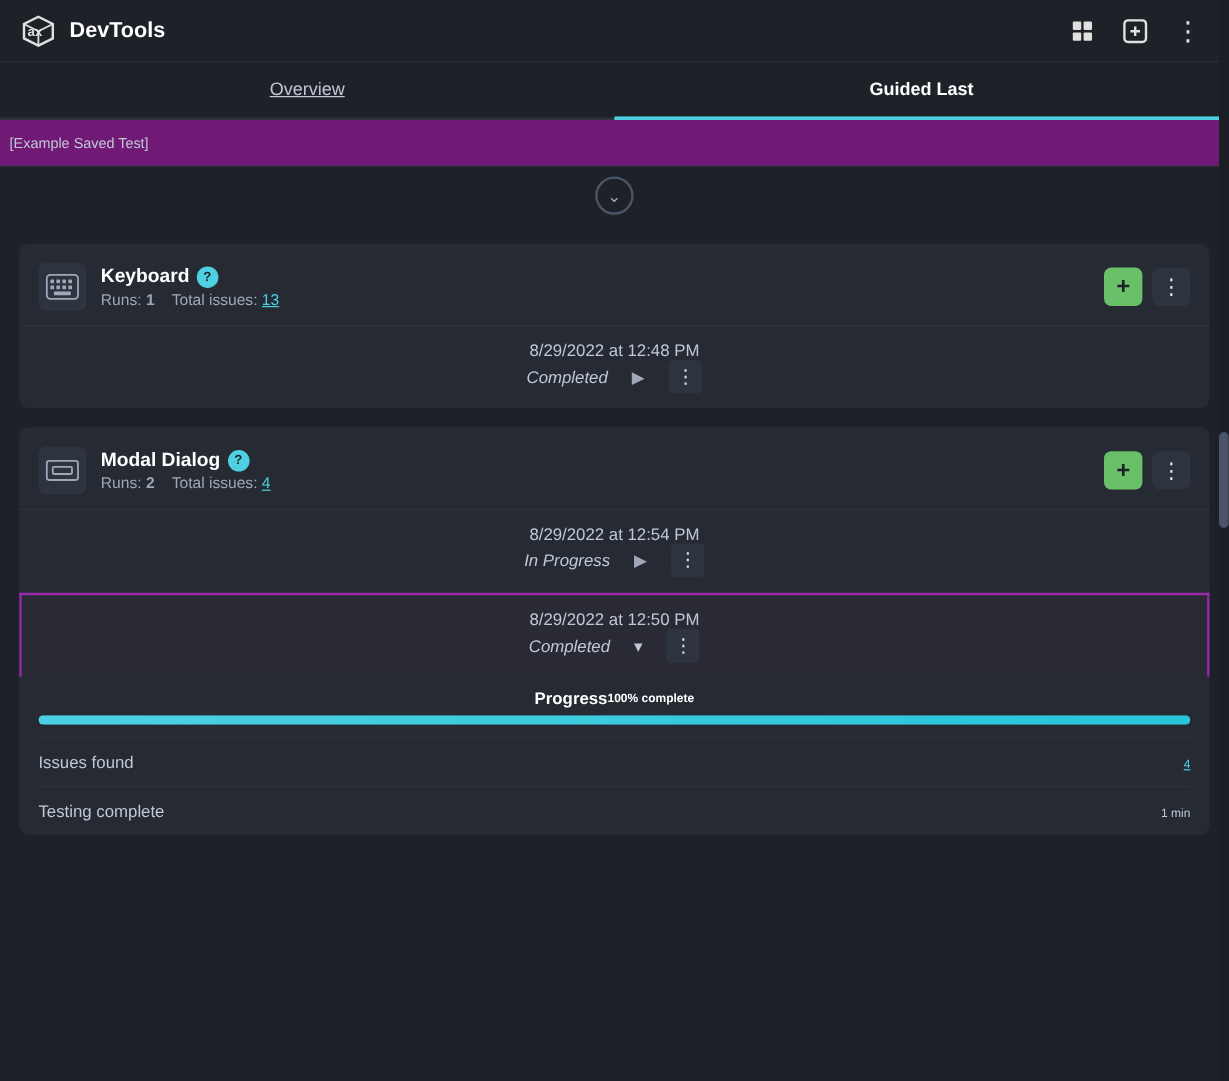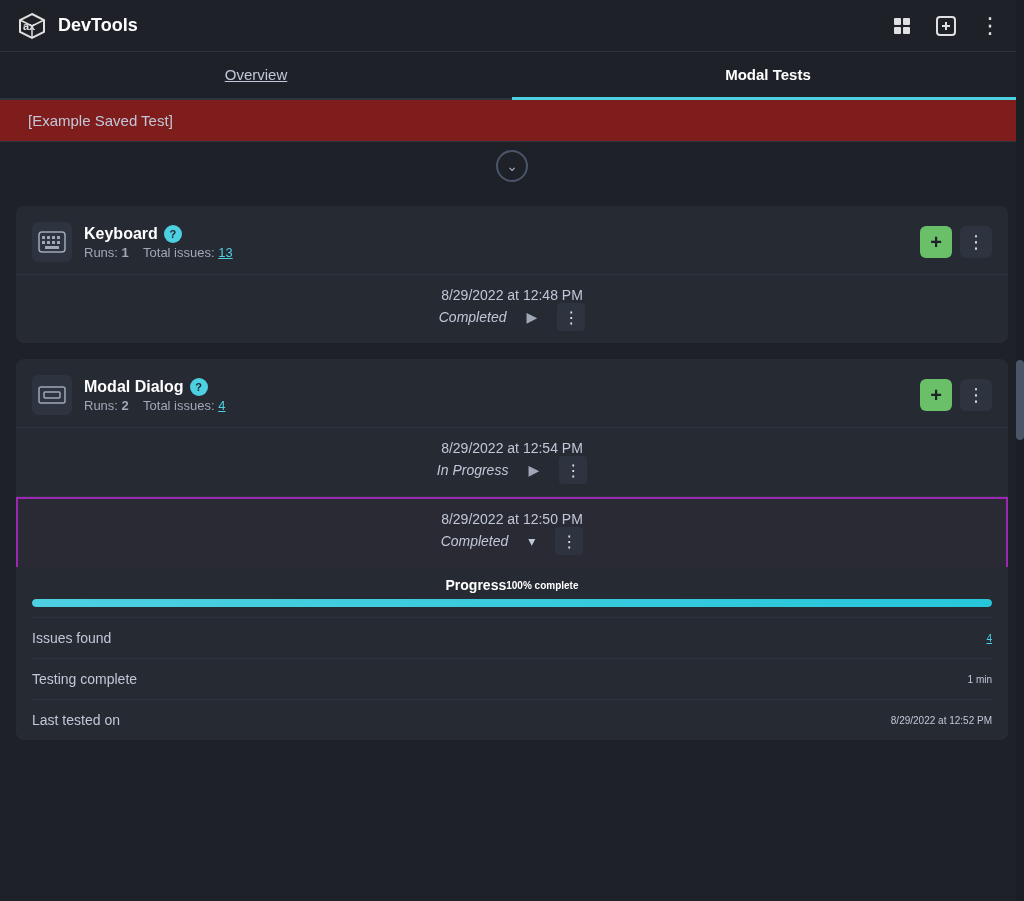--- a/index.html
+++ b/index.html
@@ -76,23 +76,23 @@
       font-weight: 600;
       border-bottom: 3px solid #4dd0e1;
     }
     .tab.overview {
       text-decoration: underline;
       color: #c0c8d8;
     }
 
     
     .breadcrumb-bar {
-      background: #7f1d1d;
-      padding: 12px 28px;
-      font-size: 15px;
+      background: #701a75;
+      padding: 12px 8px;
+      font-size: 12px;
       color: #c0c8d8;
       border-bottom: 1px solid #2e3340;
       display: flex;
       align-items: center;
       justify-content: space-between;
     }
 
     
     .collapse-row {
       display: flex;
@@ -274,21 +274,21 @@
       font-size: 16px;
     }
 
     
     .run-details {
       background: #252a33;
       padding: 0 16px;
     }
     .detail-row {
       display: flex;
-      align-items: center;
+      align-items: flex-end;
       justify-content: space-between;
       padding: 12px 0;
       border-bottom: 1px solid #2e3340;
     }
     .detail-row:last-child { border-bottom: none; }
     .detail-label {
       font-size: 14px;
       color: #c0c8d8;
       font-weight: 500;
     }
@@ -391,21 +391,21 @@
       <span style="font-size:22px; letter-spacing:0; line-height:1;">⋮</span>
     </button>
   </div>
 </div>
 
 <div class="tabs">
   <div class="tab overview">
     <span>Overview</span>
   </div>
   <div class="tab active">
-    <span>Modal Tests</span>
+    <span>Guided Last</span>
   </div>
 </div>
 
 <div class="breadcrumb-bar">
   <span>[Example Saved Test]</span>
 </div>
 
 <div class="collapse-row">
   <button class="collapse-btn">
     <span>⌄</span>
@@ -525,23 +525,19 @@
       <div class="detail-row">
         <span class="detail-label">Issues found</span>
         <span class="detail-value link">4</span>
       </div>
 
       <div class="detail-row">
         <span class="detail-label">Testing complete</span>
         <span class="detail-value">1 min</span>
       </div>
 
-      <div class="detail-row">
-        <span class="detail-label">Last tested on</span>
-        <span class="detail-value">8/29/2022 at 12:52 PM</span>
-      </div>
     </div>
   </div>
 </div>
 
 <div class="scrollbar-track">
   <div class="scrollbar-thumb"></div>
 </div>
 
 </body></html>

